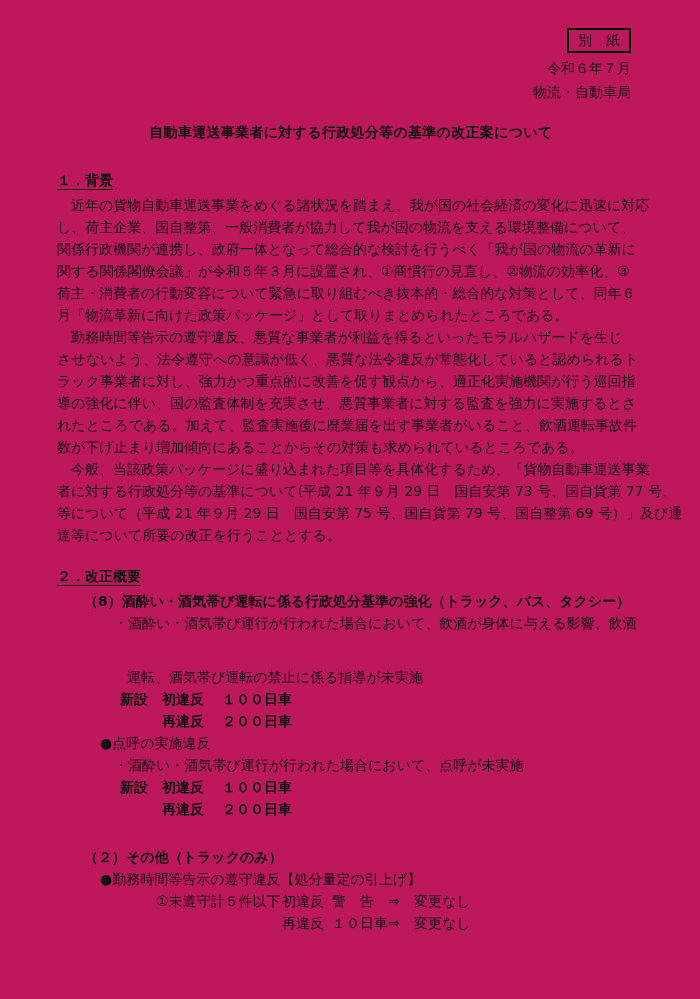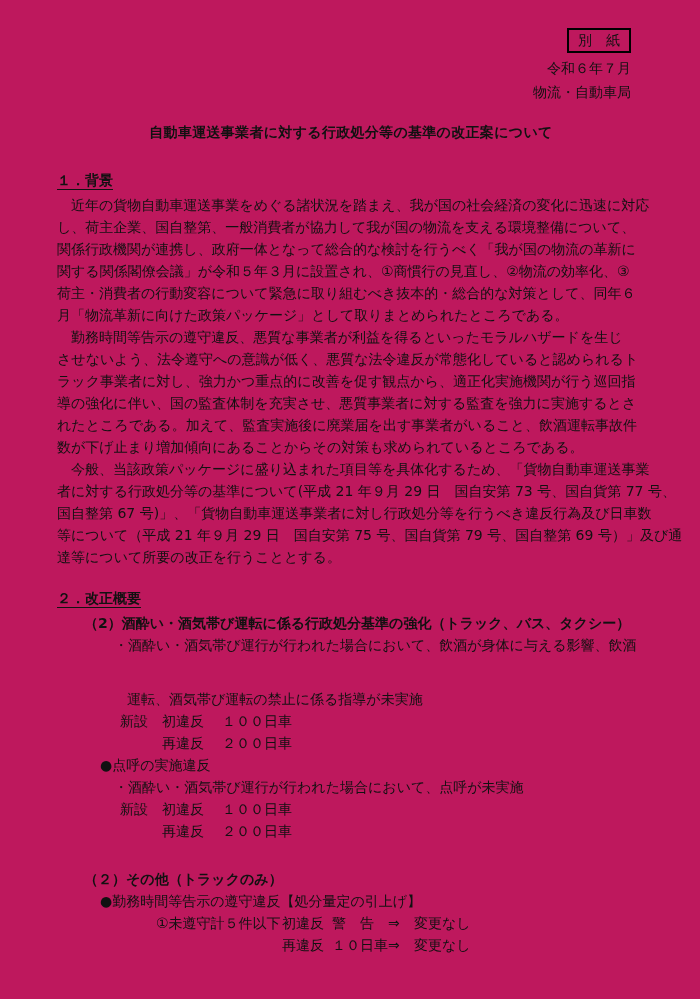--- a/index.html
+++ b/index.html
@@ -57,21 +57,21 @@
   .indent-item    { padding-left:27px; }  
   .indent-bullet  { padding-left:43px; }  
   .indent-desc    { padding-left:57px; }  
   .indent-desc2   { padding-left:70px;margin-top:32px; }  
   .indent-penalty { padding-left:63px; }  
   .indent-rule    { padding-left:99px; }  
 
   .item1-title { margin-top:3px; }
   .item2-block { margin-top:26px; }
 
-  .penalty-row { display:flex; line-height:22px; font-weight:normal; white-space:pre; }
+  .penalty-row { display:flex; line-height:22px; font-weight:bold; white-space:pre; }
   .p-prefix { width:42px; flex:0 0 auto; }
   .p-type   { width:60px; flex:0 0 auto; }
   .p-value  { flex:0 0 auto; }
 
   .rule-row { display:flex; line-height:22px; white-space:pre; }
   .r-cond   { width:126px; flex:0 0 auto; }
   .r-type   { width:50px;  flex:0 0 auto; }
   .r-old    { width:56px;  flex:0 0 auto; }
   .r-arrow  { width:26px;  flex:0 0 auto; }
   .r-result { flex:0 0 auto; }
@@ -101,32 +101,31 @@
       <div class="line">荷主・消費者の行動変容について緊急に取り組むべき抜本的・総合的な対策として、同年６</div>
       <div class="line">月「物流革新に向けた政策パッケージ」として取りまとめられたところである。</div>
       <div class="line">　勤務時間等告示の遵守違反、悪質な事業者が利益を得るといったモラルハザードを生じ</div>
       <div class="line">させないよう、法令遵守への意識が低く、悪質な法令違反が常態化していると認められるト</div>
       <div class="line">ラック事業者に対し、強力かつ重点的に改善を促す観点から、適正化実施機関が行う巡回指</div>
       <div class="line">導の強化に伴い、国の監査体制を充実させ、悪質事業者に対する監査を強力に実施するとさ</div>
       <div class="line">れたところである。加えて、監査実施後に廃業届を出す事業者がいること、飲酒運転事故件</div>
       <div class="line">数が下げ止まり増加傾向にあることからその対策も求められているところである。</div>
       <div class="line">　今般、当該政策パッケージに盛り込まれた項目等を具体化するため、「貨物自動車運送事業</div>
       <div class="line">者に対する行政処分等の基準について(平成 21 年９月 29 日　国自安第 73 号、国自貨第 77 号、</div>
-      <div class="line">国自整第 67 号)」、「貨物自動車運送事業者に対し行政処分等を行うべき違反行為及び日車数</div>
       <div class="line">等について（平成 21 年９月 29 日　国自安第 75 号、国自貨第 79 号、国自整第 69 号）」及び通</div>
       <div class="line">達等について所要の改正を行うこととする。</div>
     </div>
   </div>
 
   <div class="sec2-wrap">
     <span class="sec-heading">２．改正概要</span>
 
     
     <div>
-      <div class="line bold indent-item item1-title">（2）酒酔い・酒気帯び運転に係る行政処分基準の強化（トラック、バス、タクシー）</div>
+      <div class="line bold indent-item item1-title">（8）酒酔い・酒気帯び運転に係る行政処分基準の強化（トラック、バス、タクシー）</div>
 
       <div class="line indent-desc">・酒酔い・酒気帯び運行が行われた場合において、飲酒が身体に与える影響、飲酒</div>
       <div class="line indent-desc2">運転、酒気帯び運転の禁止に係る指導が未実施</div>
       <div class="penalty-row indent-penalty">
         <span class="p-prefix">新設</span>
         <span class="p-type">初違反</span>
         <span class="p-value">１００日車</span>
       </div>
       <div class="penalty-row indent-penalty">
         <span class="p-prefix"></span>

